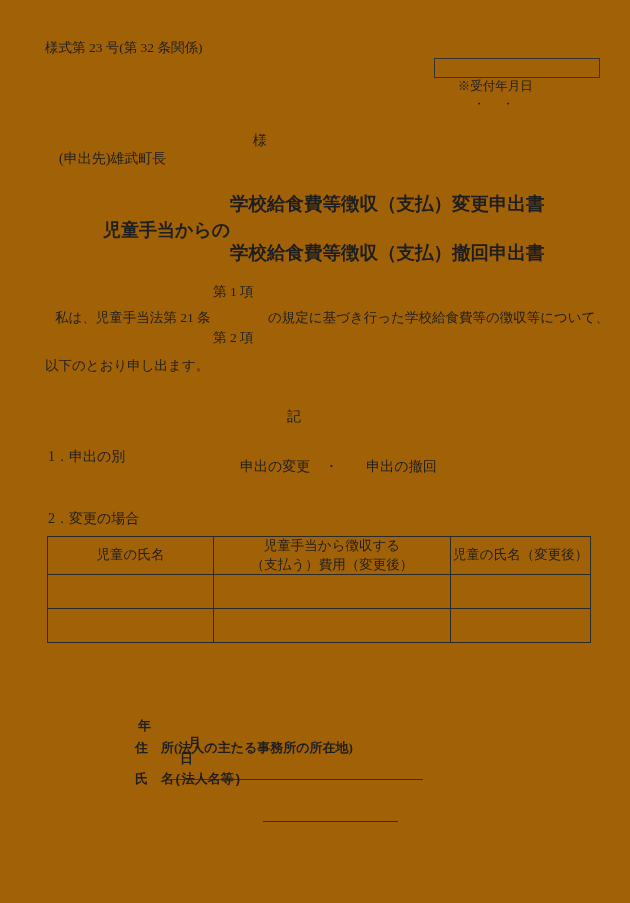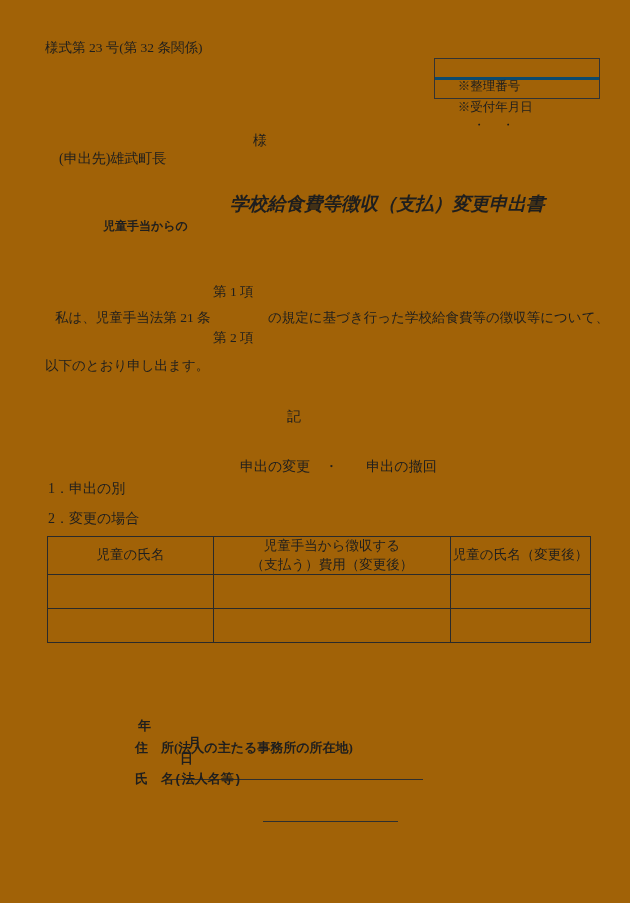--- a/index.html
+++ b/index.html
@@ -21,35 +21,35 @@
     position:absolute; left:434px; top:58px; width:164px;
     border:1px solid #333; font-size:12.5px;
   }
   .admin-row { height:18px; line-height:18px; padding:0 4px; white-space:pre; }
   .admin-row + .admin-row { border-top:3px solid #0c4a6e; }
   .receipt-dots { margin-left:15px; letter-spacing:2px; }
 
   .addressee { left:45px; top:132px; font-size:14px; }
   .addressee .honorific { position:absolute; left:208px; top:0; }
 
-  .title-prefix { left:103px; top:219px; font-size:12px; font-weight:bold; }
-  .title-line1  { left:230px; top:193px; font-size:18.5px; font-weight:bold;font-style:italic; }
+  .title-prefix { left:103px; top:219px; font-size:18px; font-weight:bold; }
+  .title-line1  { left:230px; top:193px; font-size:18.5px; font-weight:bold; }
   .title-line2  { left:230px; top:242px; font-size:18.5px; font-weight:bold; }
 
   .body-text { font-size:13.5px; }
   .lead-start { left:55px;  top:310px; }
   .clause-top    { left:213px; top:284px; }
   .clause-bottom { left:213px; top:330px; }
   .lead-end   { left:268px; top:310px; }
   .lead-line2 { left:45px;  top:358px; }
 
   .ki-heading { left:287px; top:408px; font-size:14px; }
 
   .item-label   { font-size:14px; }
-  .item1-label  { left:48px;  top:480px; }
+  .item1-label  { left:48px;  top:448px; }
   .item1-options{ left:240px; top:458px; font-size:14px; }
   .item2-label  { left:48px;  top:510px; }
 
   table.change-table {
     position:absolute; left:47px; top:536px;
     width:540px; border-collapse:collapse; table-layout:fixed;
     font-size:13.5px;
     border-radius:8px;
   }
   .change-table th, .change-table td {
@@ -75,35 +75,33 @@
 </style>
 </head>
 <body>
 
 <div class="page">
 
   <div class="abs form-number">様式第 23 号(第 32 条関係)</div>
 
   <div class="admin-box">
     <div class="admin-row">
-      <span>※整理番号</span>
-    </div>
-    <div class="admin-row">
       <span>※受付年月日</span>
       <span class="receipt-dots">・　・</span>
     </div>
   </div>
 
   <div class="abs addressee">
     <span>(申出先)雄武町長</span>
     <span class="honorific">様</span>
   </div>
 
   <div class="abs title-prefix">児童手当からの</div>
   <div class="abs title-line1">学校給食費等徴収（支払）変更申出書</div>
+  <div class="abs title-line2">学校給食費等徴収（支払）撤回申出書</div>
 
   <div class="abs body-text lead-start">私は、児童手当法第 21 条</div>
   <div class="abs body-text clause-top">第 1 項</div>
   <div class="abs body-text clause-bottom">第 2 項</div>
   <div class="abs body-text lead-end">の規定に基づき行った学校給食費等の徴収等について、</div>
   <div class="abs body-text lead-line2">以下のとおり申し出ます。</div>
 
   <div class="abs ki-heading">記</div>
 
   <div class="abs item-label item1-label">1．申出の別</div>

